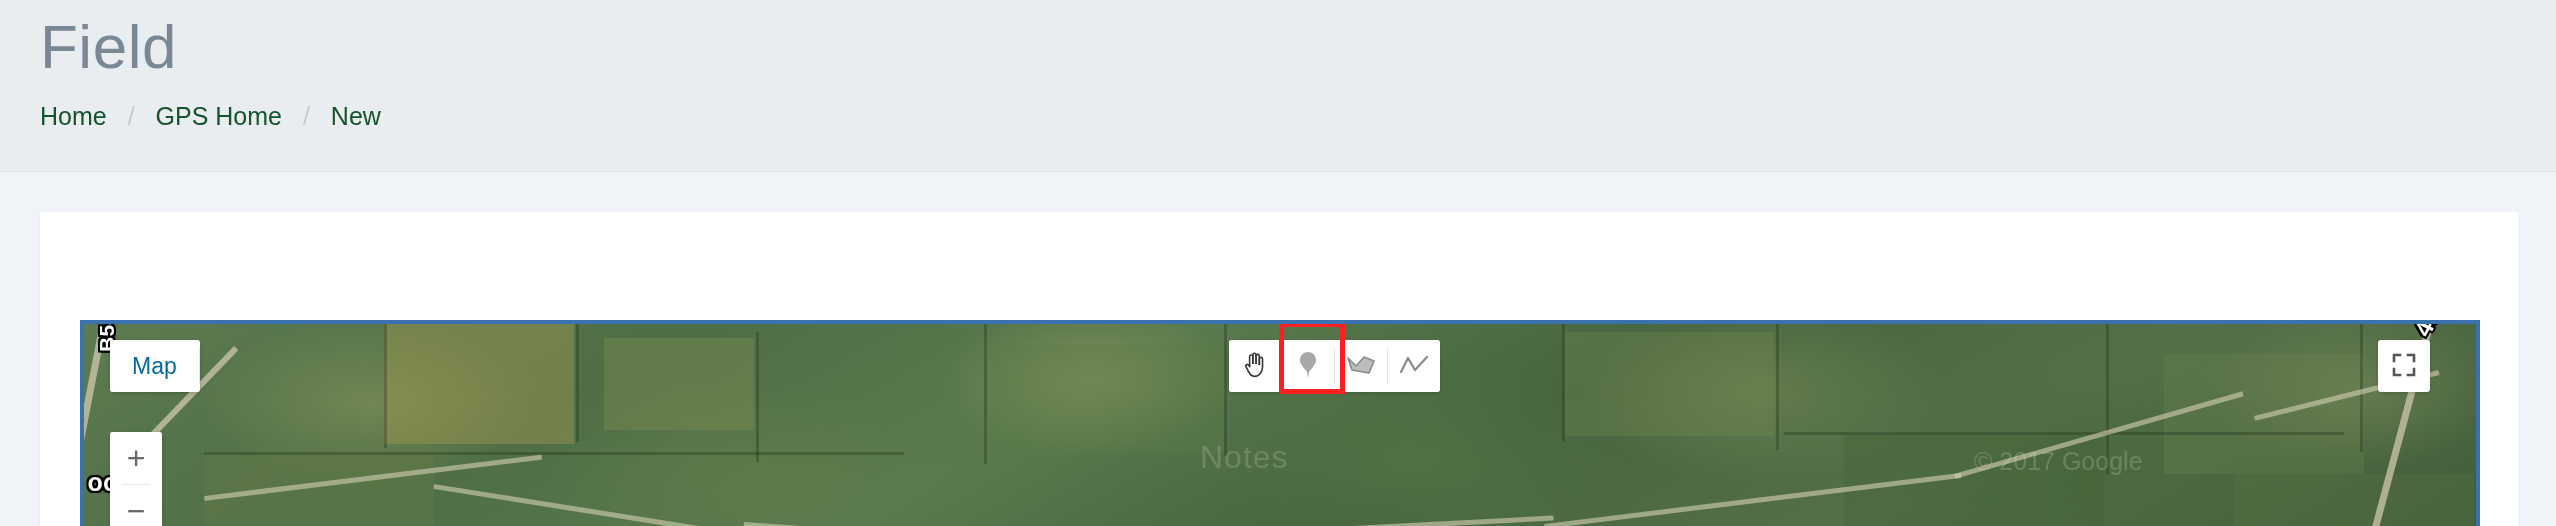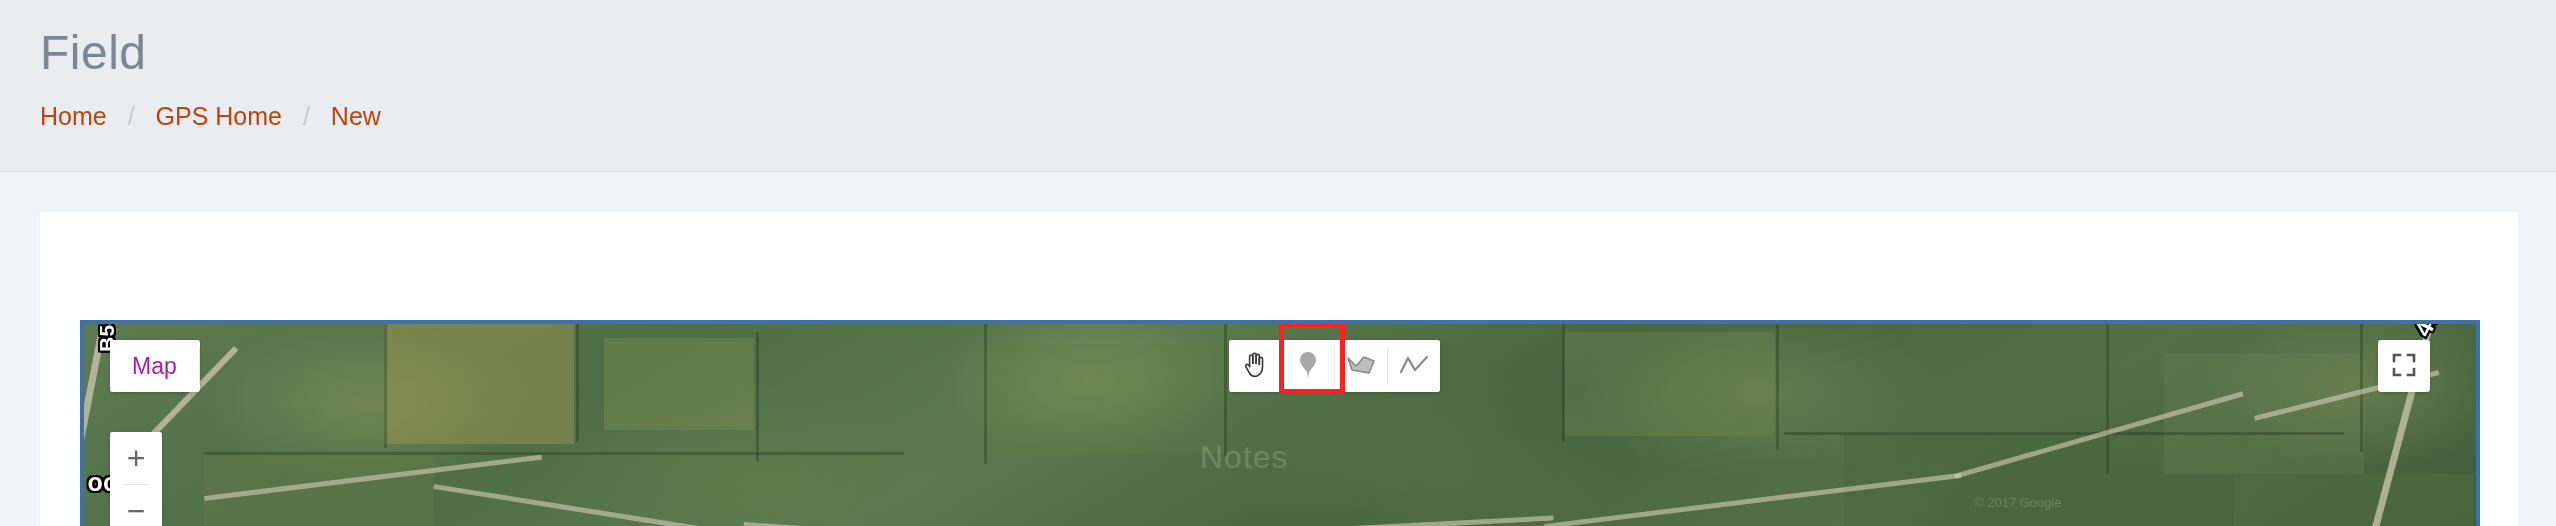--- a/index.html
+++ b/index.html
@@ -10,29 +10,29 @@
     -webkit-font-smoothing: antialiased;
   }
 
   
   #page-header{
     position:absolute; left:0; top:0; width:2556px; height:172px;
     background:#e9edf0;
     border-bottom:1px solid #dfe3e6;
   }
   #page-title{
-    position:absolute; left:40px; top:23px;
-    font-size:48px; font-weight:300; color:#7b8794; letter-spacing:.5px;
+    position:absolute; left:40px; top:17px;
+    font-size:62px; font-weight:300; color:#7b8794; letter-spacing:.5px;
     line-height:60px; white-space:nowrap;
   }
   #breadcrumb{
     position:absolute; left:40px; top:101px;
     font-size:25px; color:#9aa5b1; line-height:30px; white-space:nowrap;
   }
-  #breadcrumb .crumb{ color:#c2410c; }
+  #breadcrumb .crumb{ color:#14532d; }
   #breadcrumb .crumb.link{ cursor:pointer; }
   #breadcrumb .sep{ color:#c3cbd4; margin:0 14px; }
 
   
   #content-area{
     position:absolute; left:0; top:173px; width:2556px; height:353px;
     background:#f0f3f7;
   }
   #form-card{
     position:absolute; left:40px; top:39px; width:2478px; height:340px;
@@ -92,35 +92,35 @@
 
   
   #google-watermark{
     position:absolute; left:1116px; top:115px;
     font-family:"Liberation Sans", sans-serif;
     font-size:32px; color:rgba(255,255,255,.17); letter-spacing:1px;
     pointer-events:none; white-space:nowrap;
   }
   #map-attribution{
     position:absolute; left:1890px; top:123px;
-    font-size:13px; color:rgba(255,255,255,.18);
-    pointer-events:none; white-space:nowrap;margin-top:48px;
+    font-size:25px; color:rgba(255,255,255,.18);
+    pointer-events:none; white-space:nowrap;
   }
 
   
   #map-type-control{
     position:absolute; left:26px; top:16px; height:52px;
     background:#fff; border-radius:3px;
     box-shadow:0 1px 4px -1px rgba(0,0,0,.3);
     display:flex; align-items:stretch; overflow:hidden;
   }
   #map-type-control button{
     border:0; background:#fff; cursor:pointer;
     font-family:"Liberation Sans", sans-serif; font-size:23px;
-    padding:0 22px; color:#a21caf; white-space:nowrap;
+    padding:0 22px; color:#0369a1; white-space:nowrap;
   }
   #map-type-control button.active{ color:#111; font-weight:700; }
   #map-type-divider{ width:1px; background:#e6e6e6; margin:8px 0; }
 
   
   #zoom-control{
     position:absolute; left:26px; top:108px; width:52px;
     background:#fff; border-radius:3px;
     box-shadow:0 1px 4px -1px rgba(0,0,0,.3); overflow:hidden;
   }

